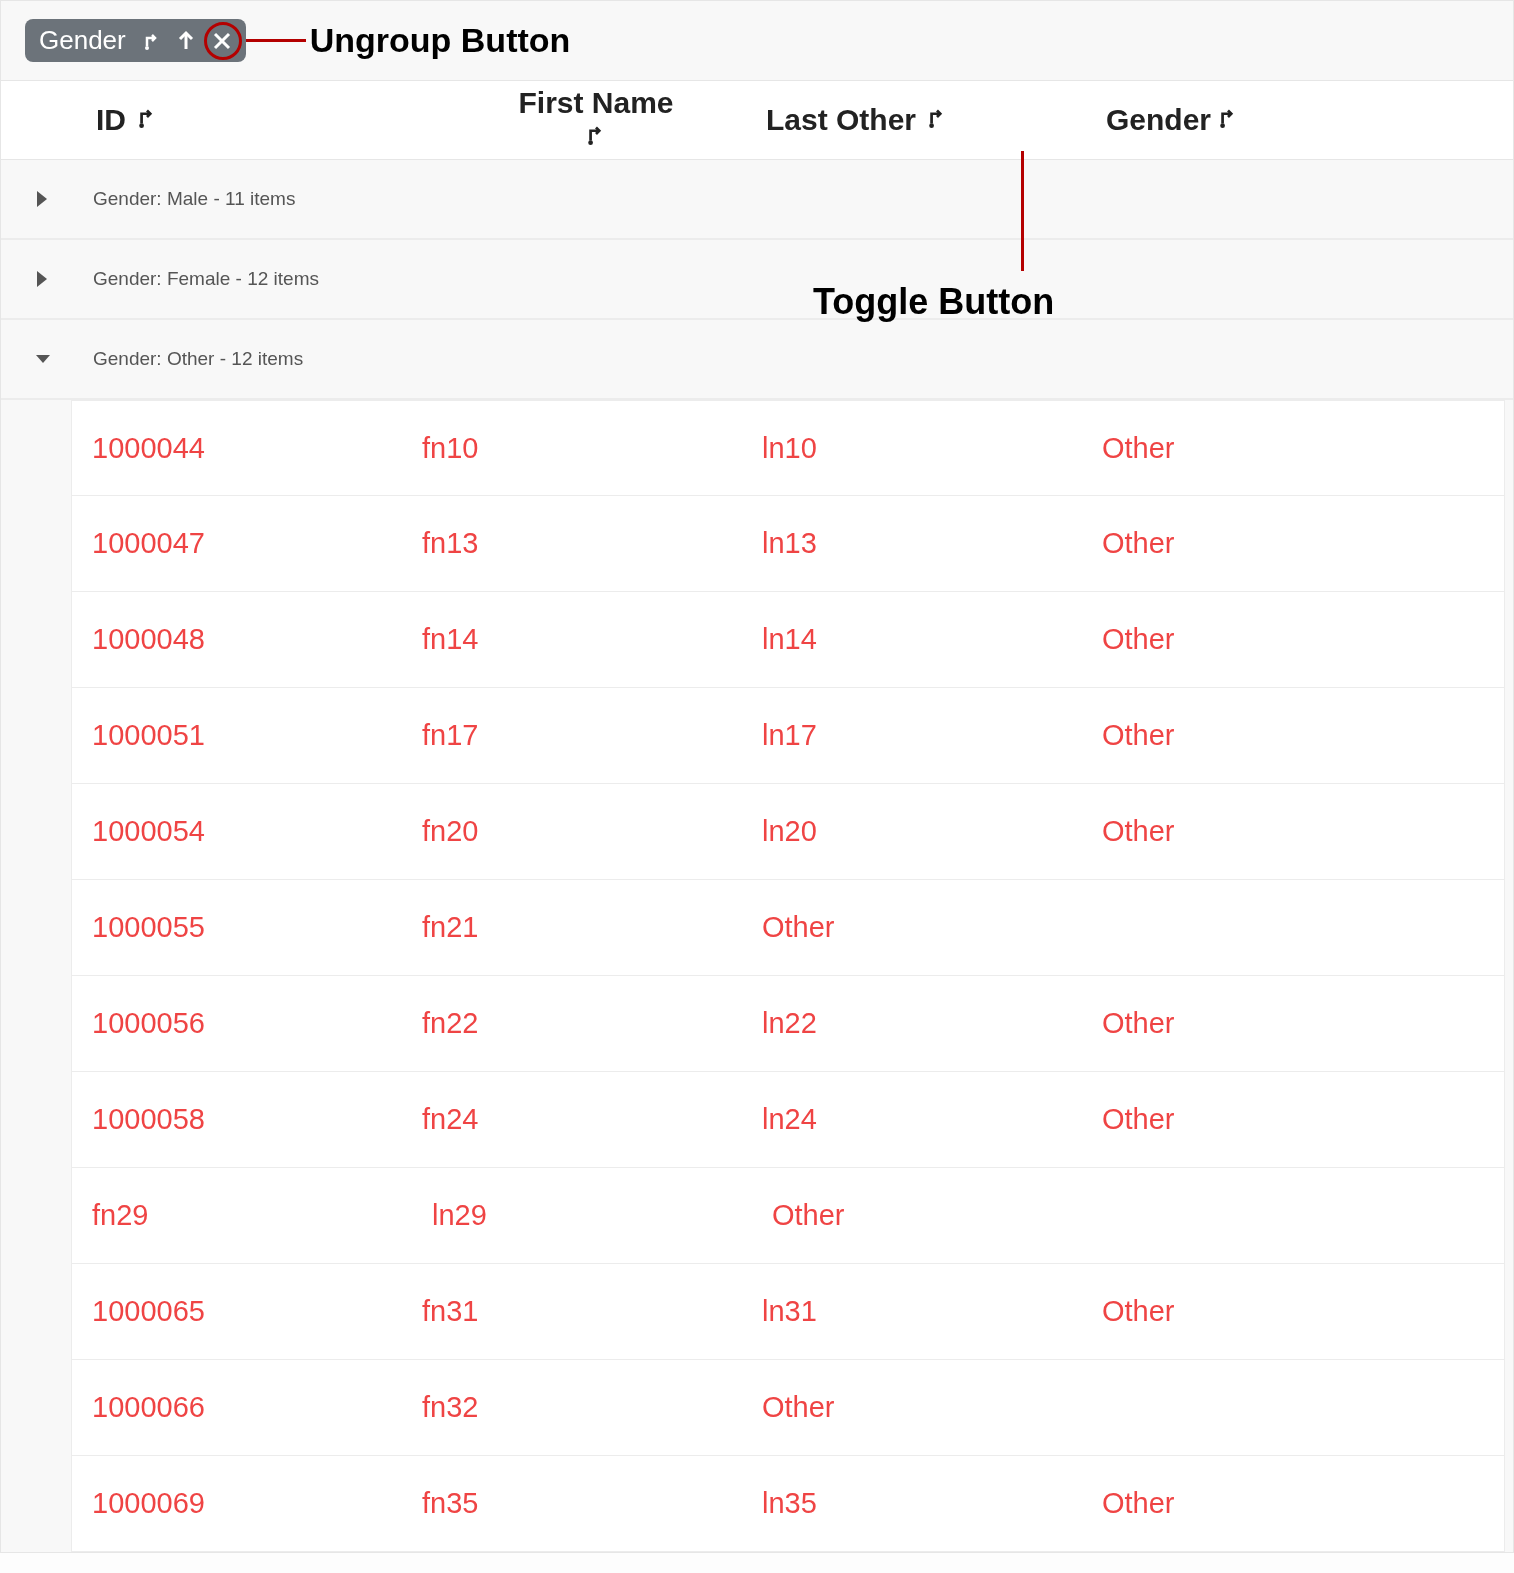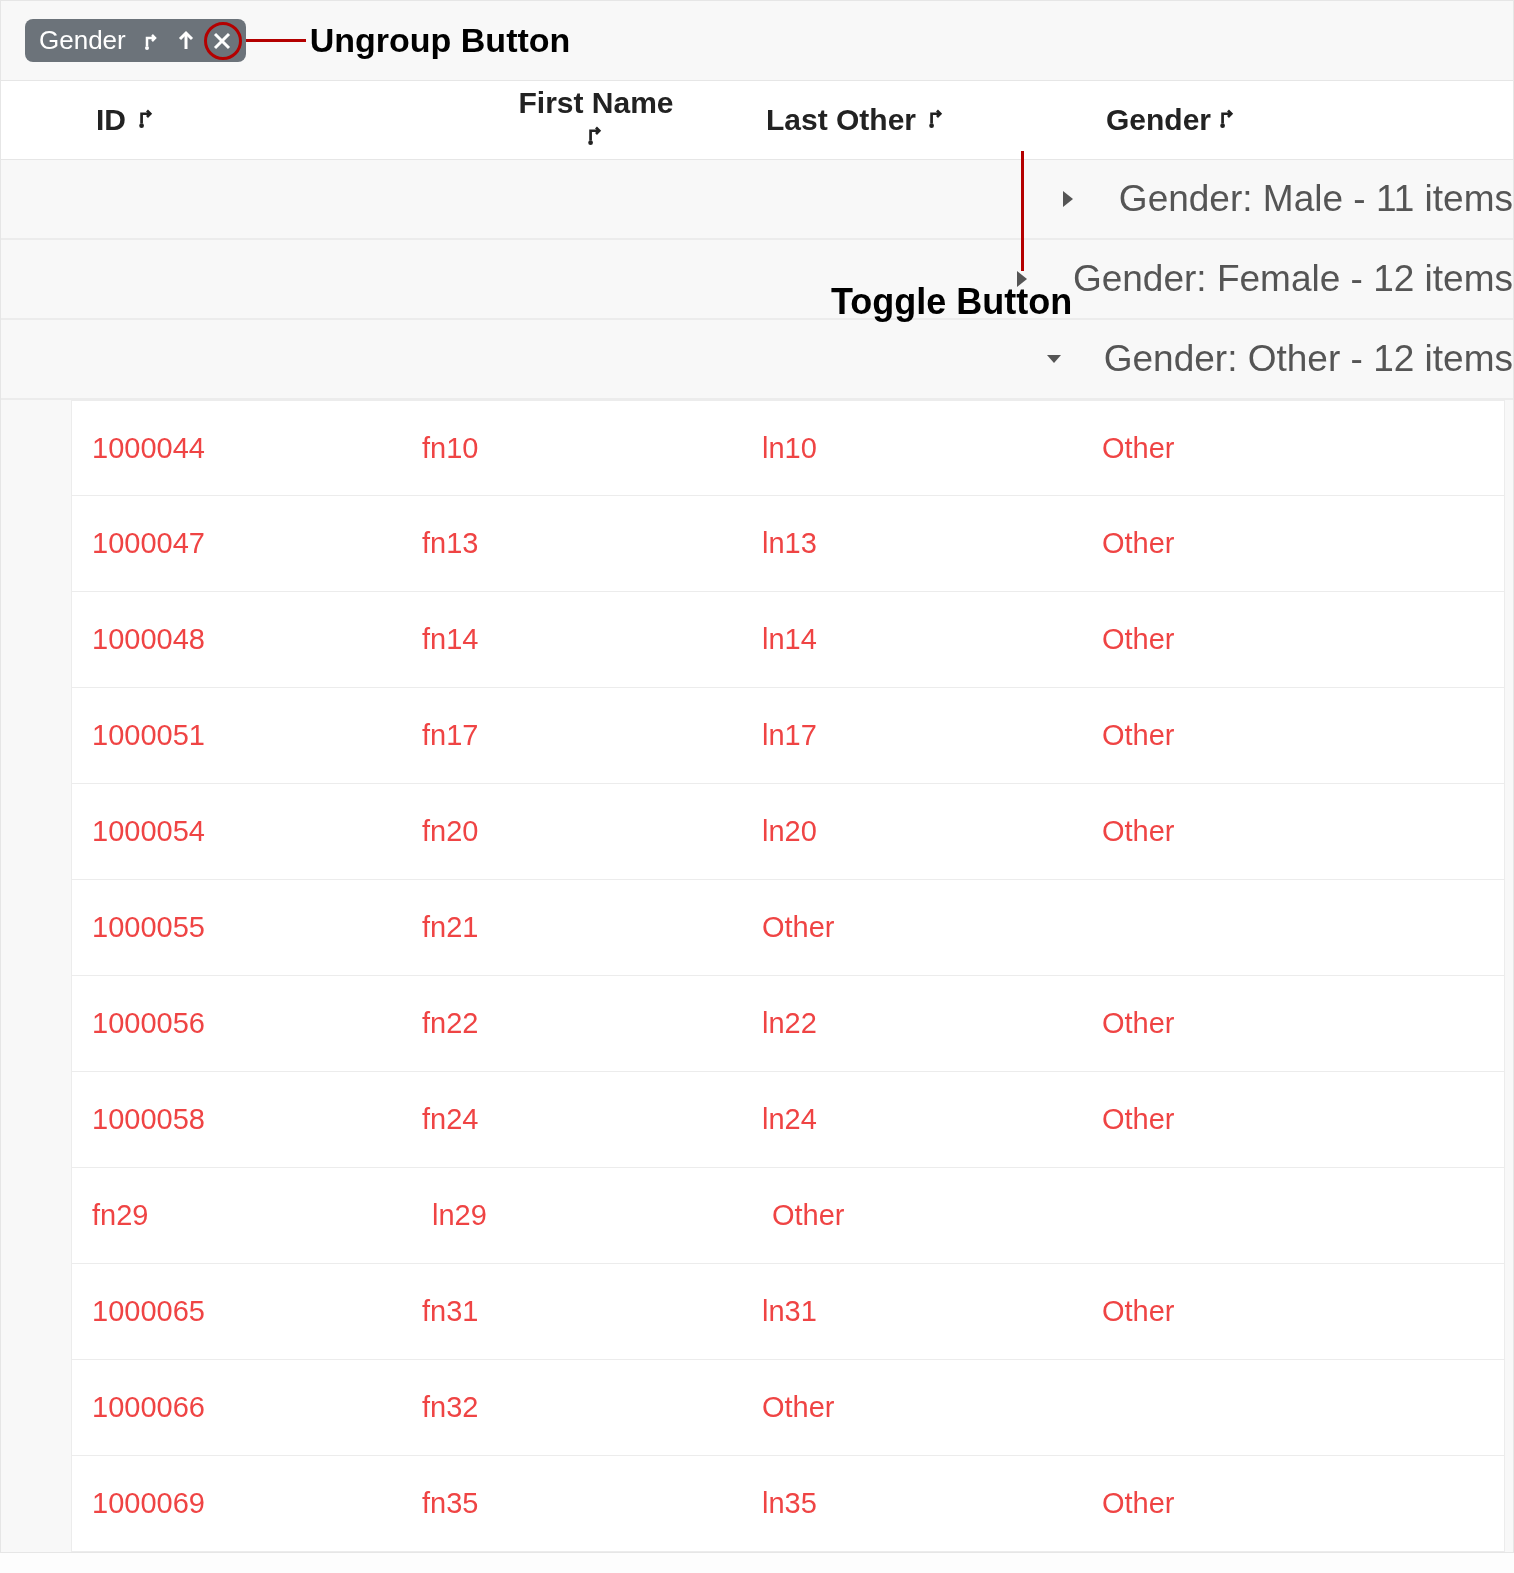--- a/index.html
+++ b/index.html
@@ -77,38 +77,37 @@
   .toggle-vert {
     position: absolute;
     left: 1020px;
     top: 70px;
     width: 3px; height: 120px;
     background: #b40000;
     z-index: 5;
   }
   .toggle-label {
     position: absolute;
-    left: 830px;
+    left: 812px;
     top: 200px;
     font-weight: 800;
     font-size: 36px;
     color: #000;
     z-index: 6;
   }
   
   .group-row {
     display: flex;
     align-items: center;
     height: 80px;
     background: #f8f8f8;
     border-bottom: 2px solid #ececec;
-    font-size: 37px;
+    font-size: 19px;
     color: #555;
-    padding-left: 15px;
-    justify-content: flex-end;
+    padding-left: 32px;
   }
   .group-row .caret {
     width: 60px; display:flex; align-items:center;
     color: #555;
   }
   .group-row .glabel { }
   
   .data-wrap {
     background: #f8f8f8;
     padding-left: 70px;

